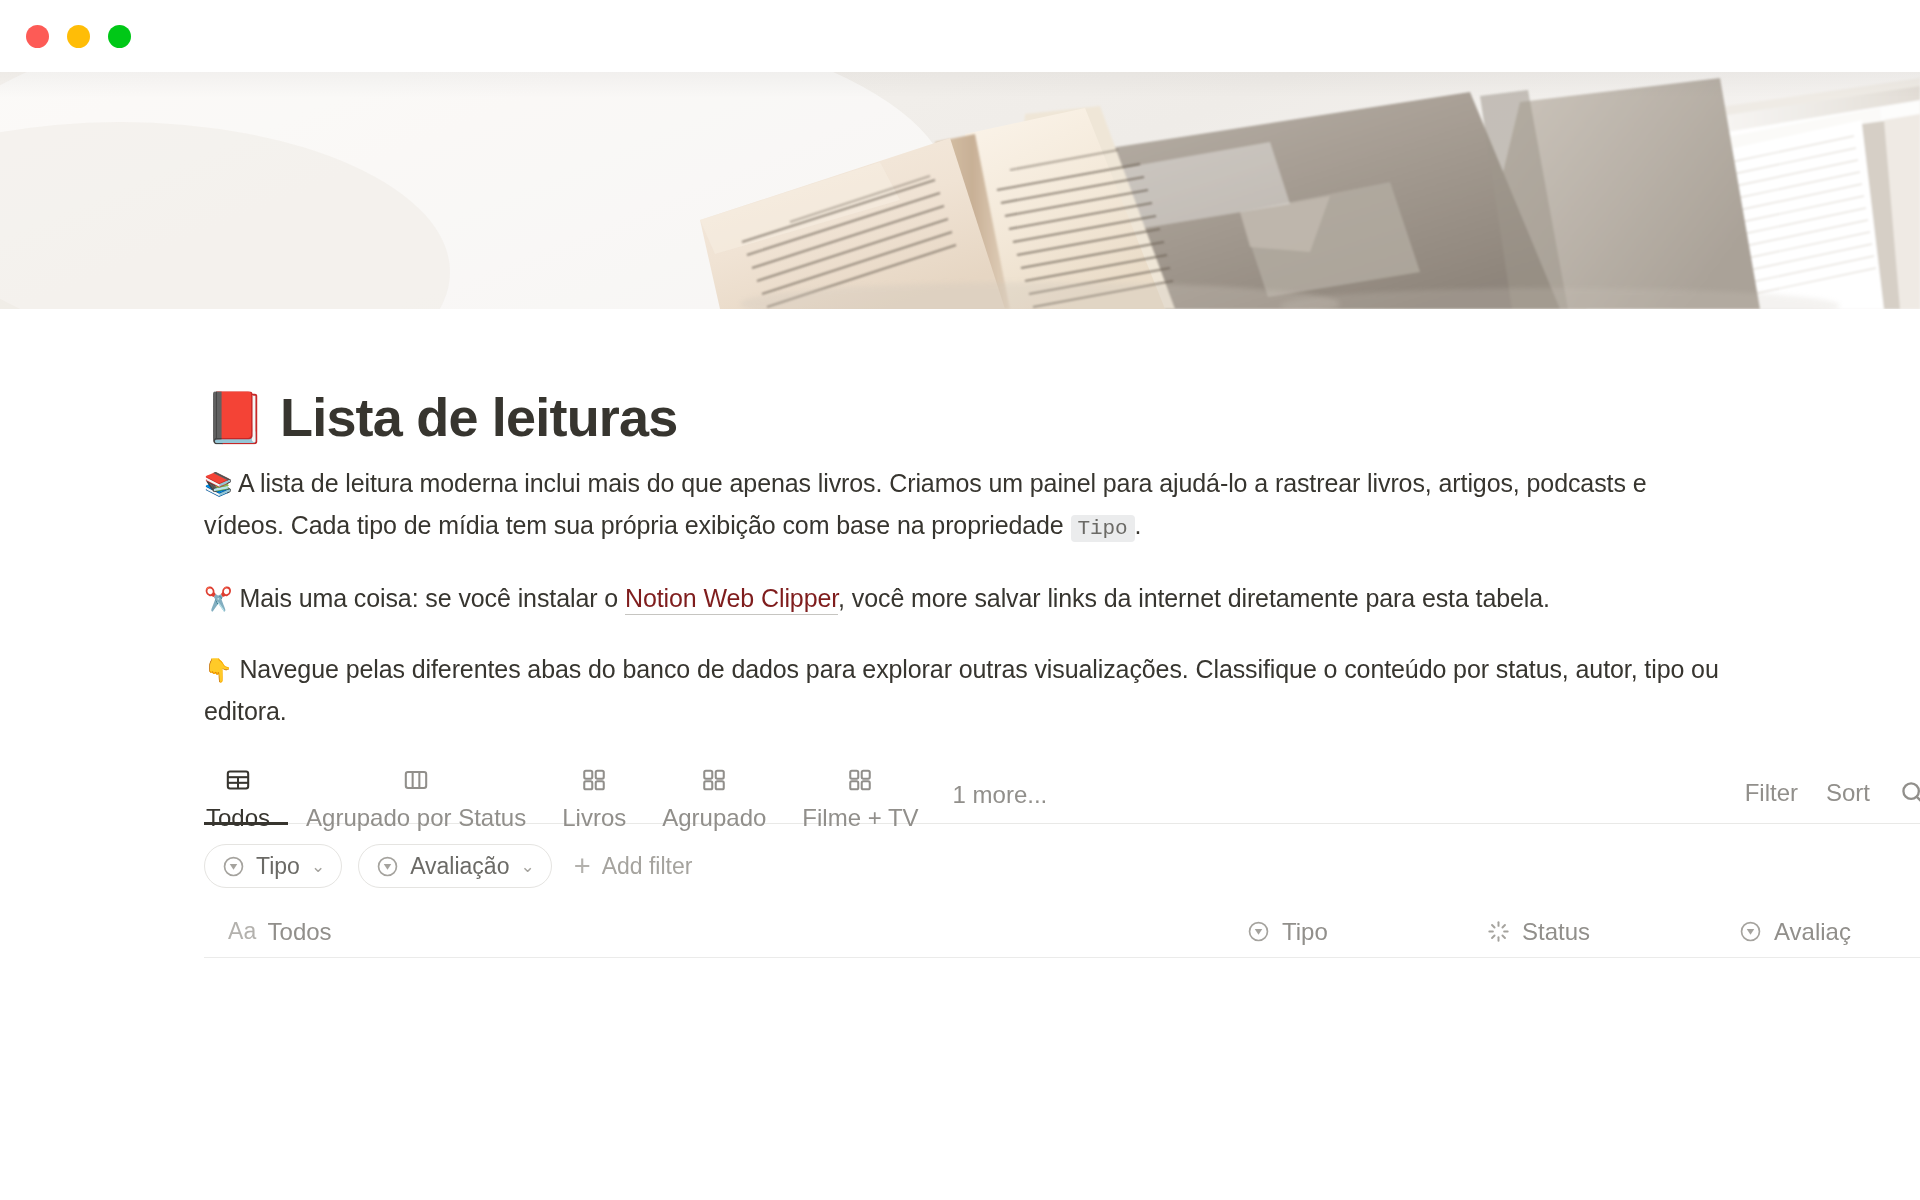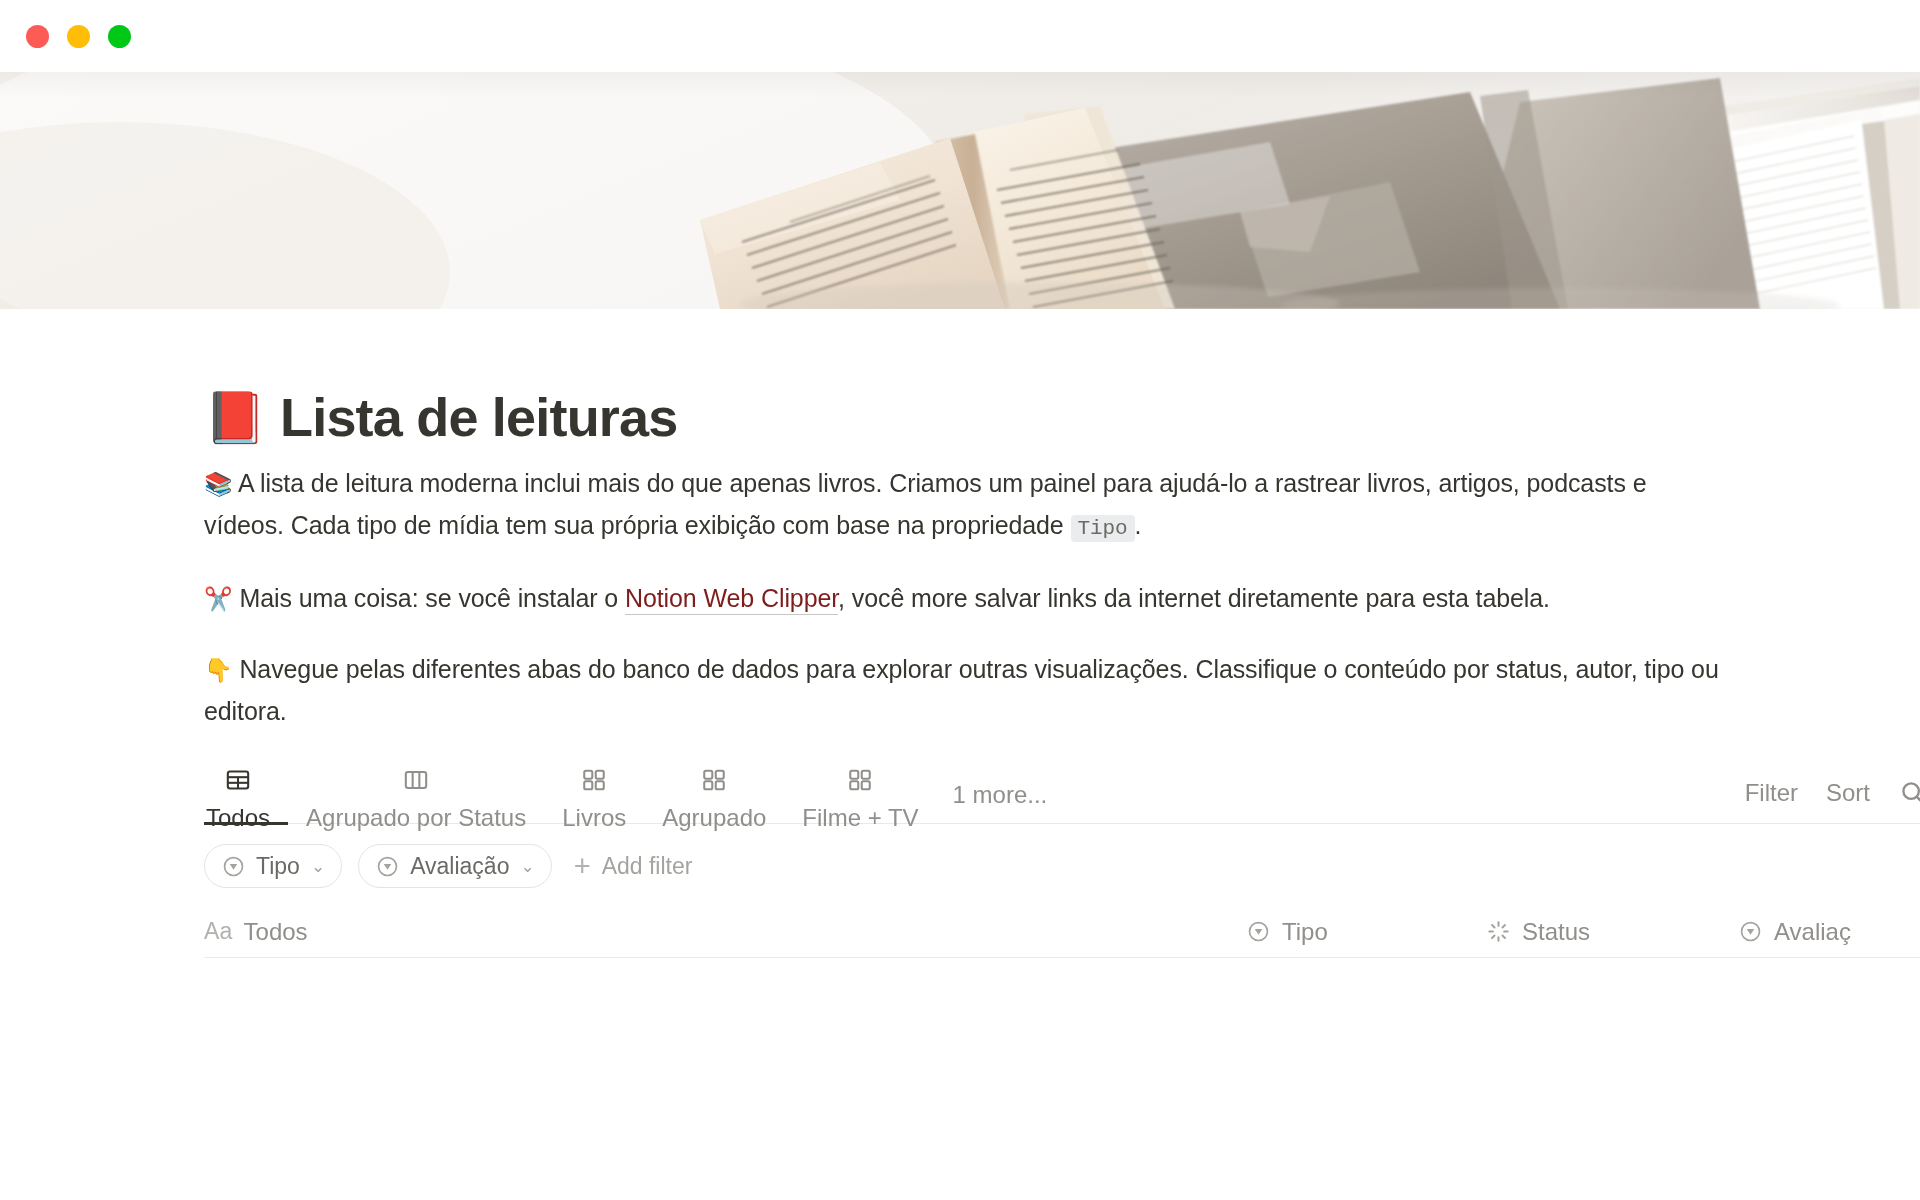--- a/index.html
+++ b/index.html
@@ -245,20 +245,21 @@
     white-space: nowrap;
     overflow: hidden;
   }
   .th .pico { width: 25px; height: 25px; flex: 0 0 25px; display: inline-flex; }
   .th .pico svg { width: 25px; height: 25px; display: block; }
   .th-aa {
     font-size: 23px;
     color: #b3b1ad;
     font-weight: 400;
     letter-spacing: 0.2px;
+    margin-left: 24px;
   }
   .th-name   { width: 1042px; }
   .th-tipo   { width: 240px; }
   .th-status { width: 252px; }
   .th-aval   { width: 240px; }
 
   .tbody { height: 110px; }
 </style>
 </head>
 <body>

